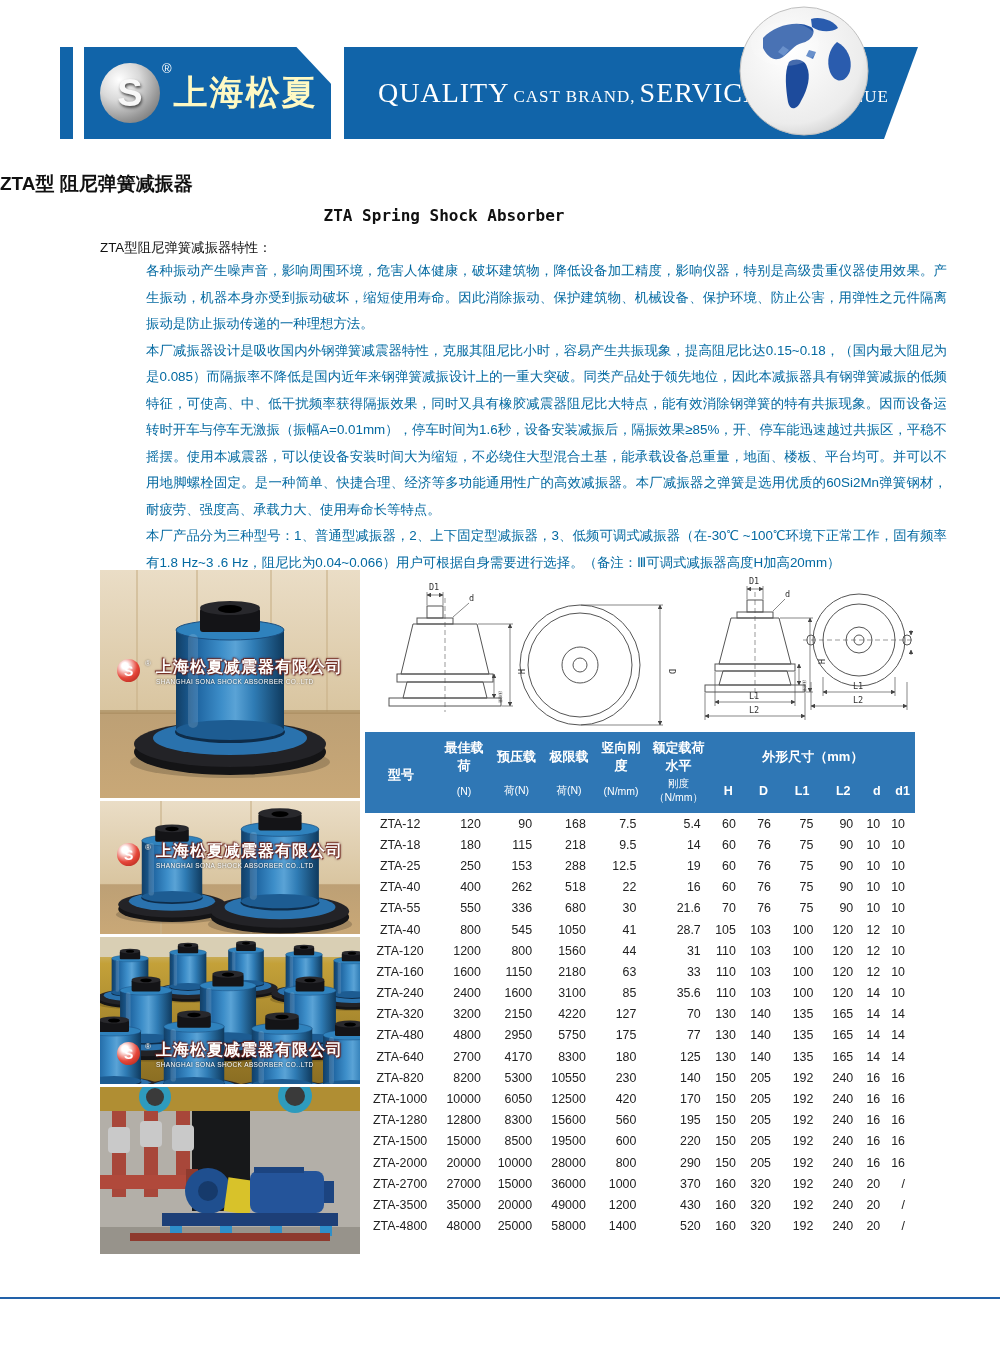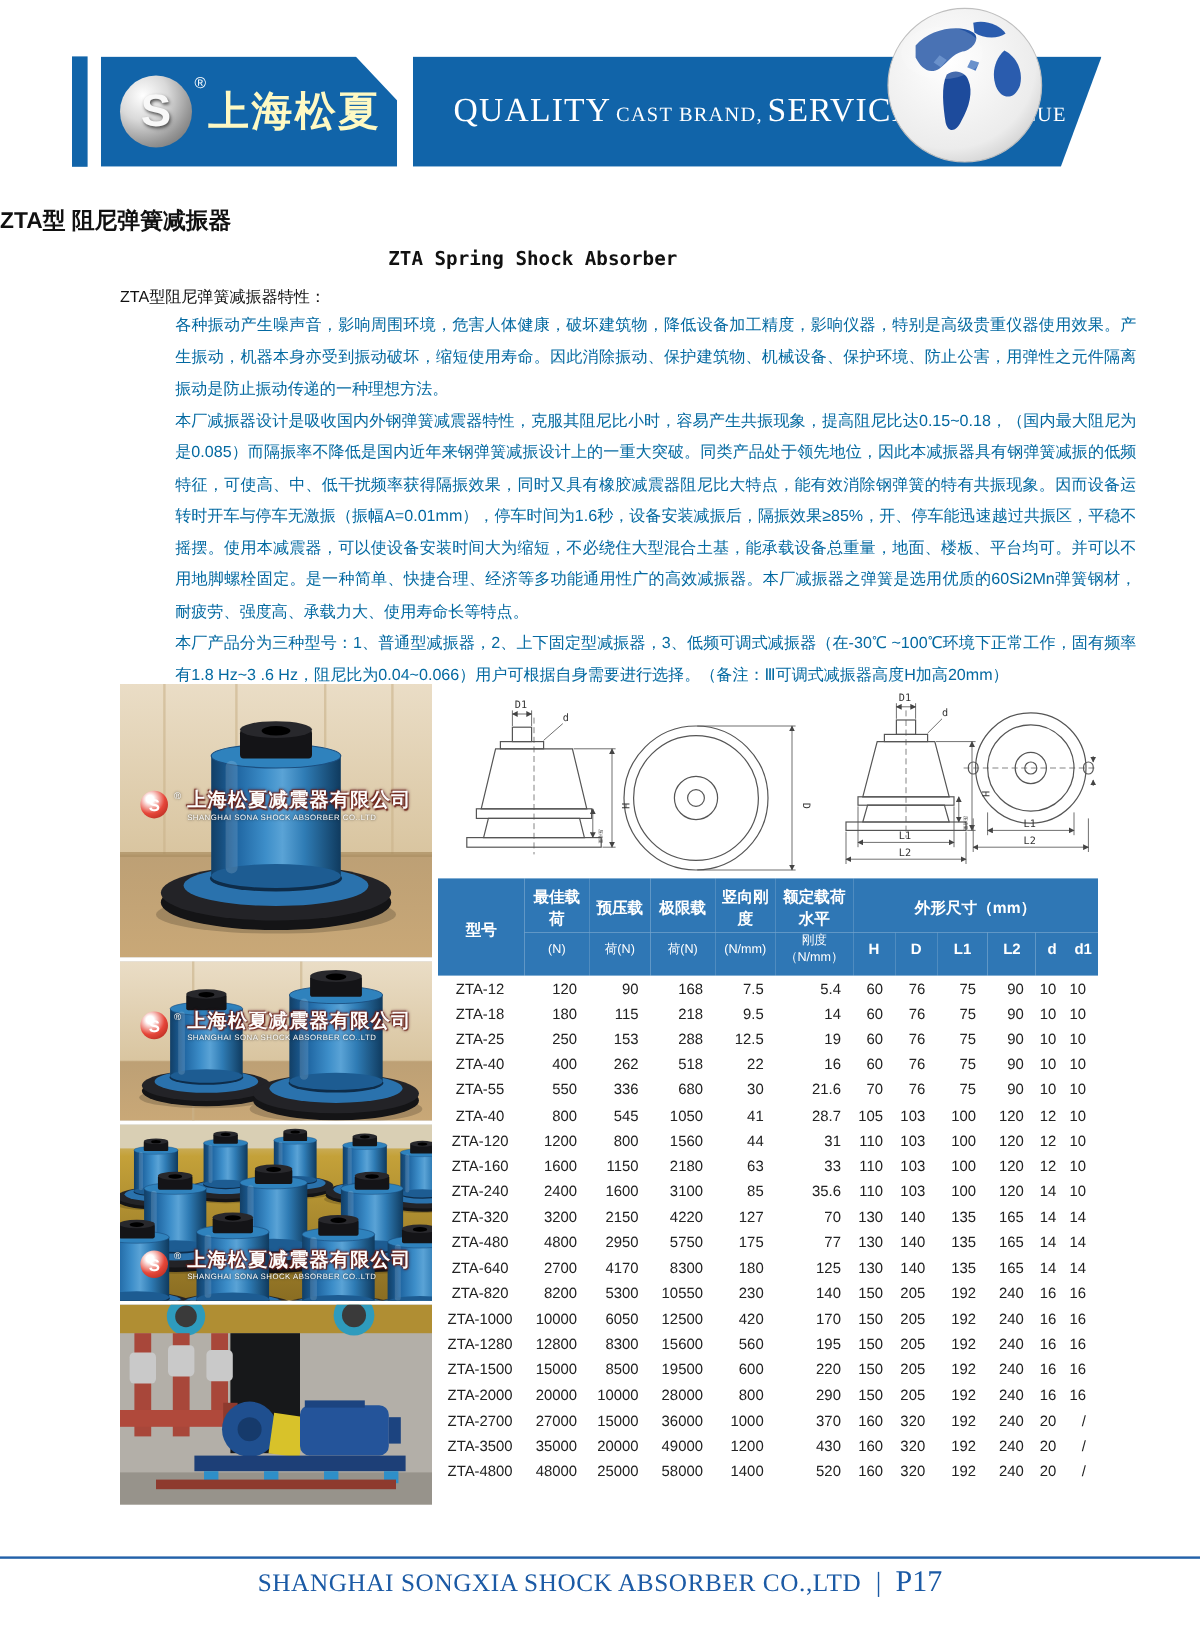--- a/index.html
+++ b/index.html
@@ -675,19 +675,14 @@
           <td>320</td>
           <td>192</td>
           <td>240</td>
           <td>20</td>
           <td>/</td>
         </tr>
       </tbody>
   </table>
 
   <div class="footer-line"></div>
-  <div class="footer">
-    <span class="company">SHANGHAI SONGXIA SHOCK ABSORBER CO.,LTD</span>
-    <span class="sep">|</span>
-    <span class="page-no">P17</span>
-  </div>
 
 </div>
 
 </body></html>

